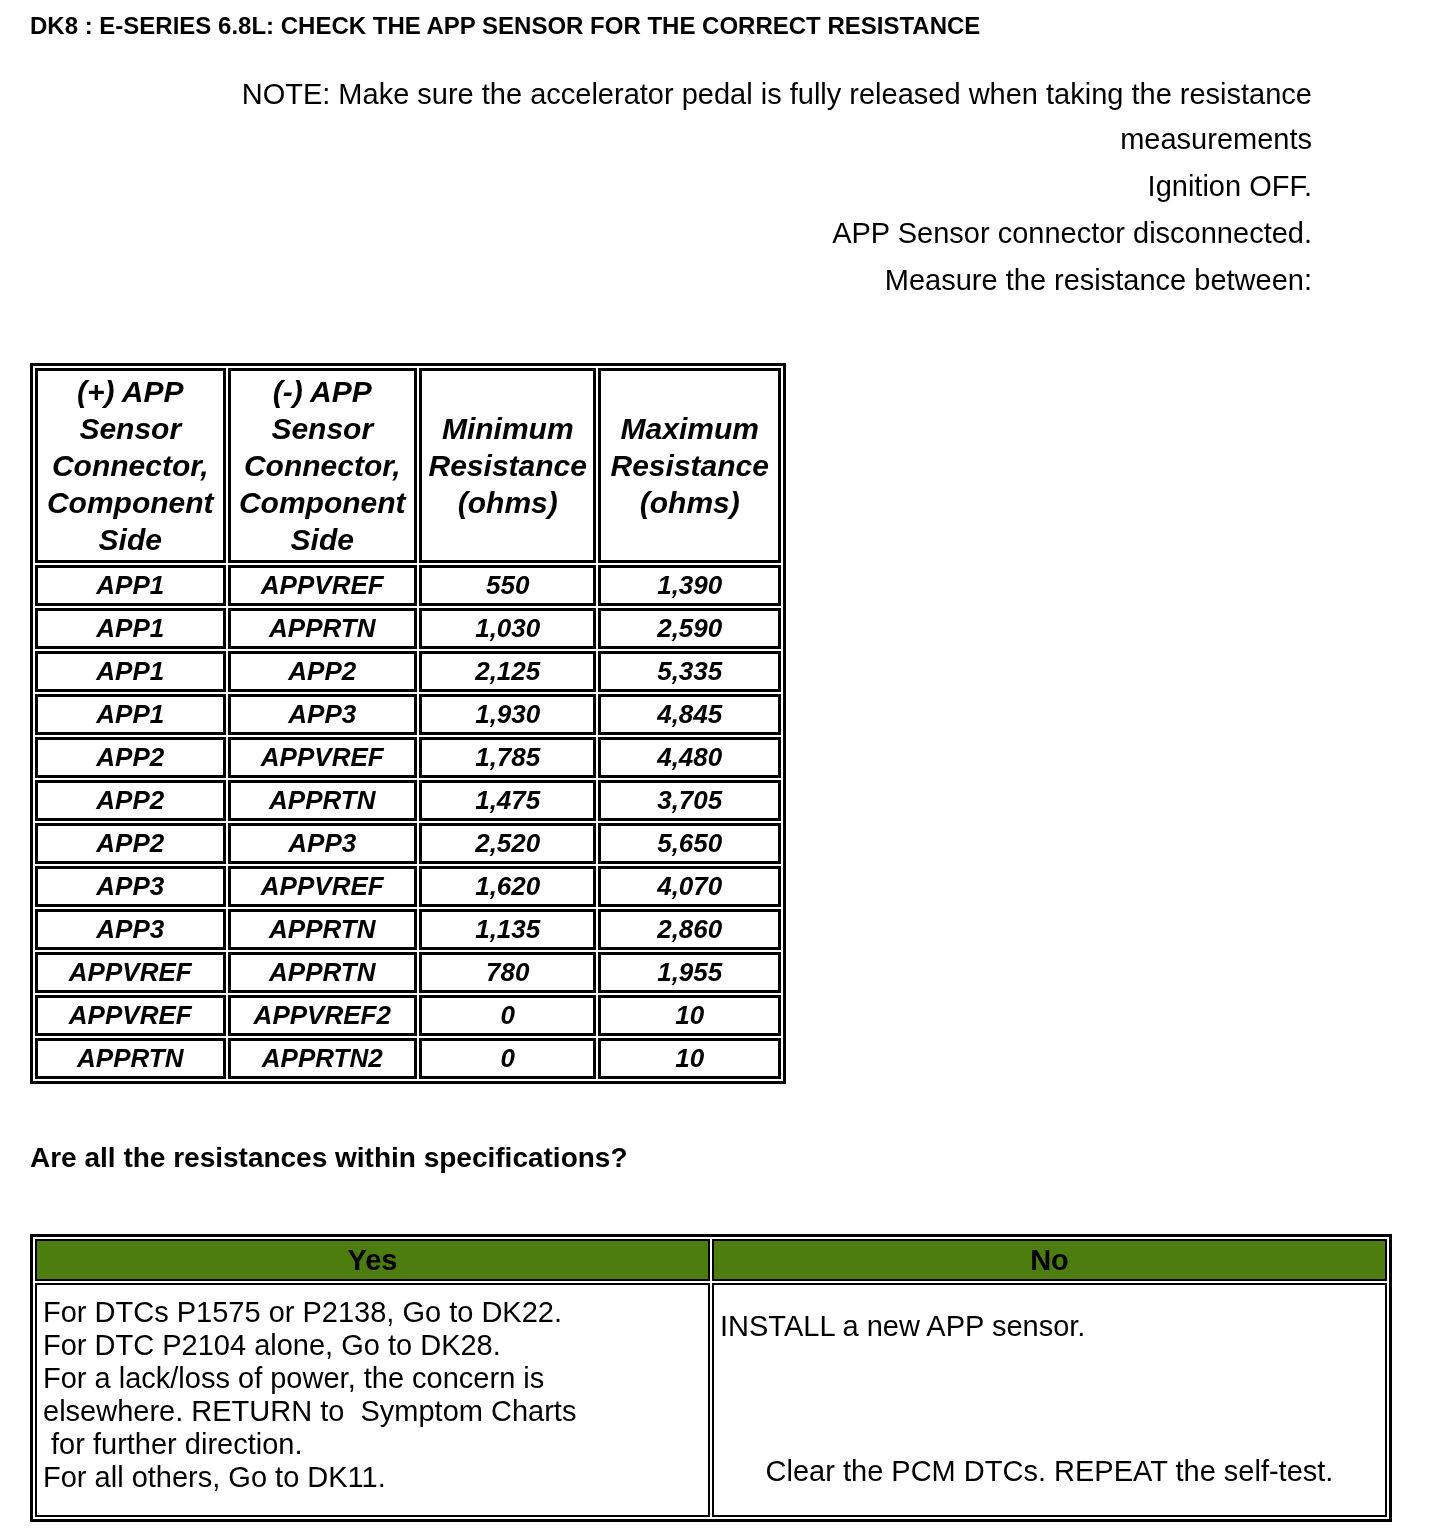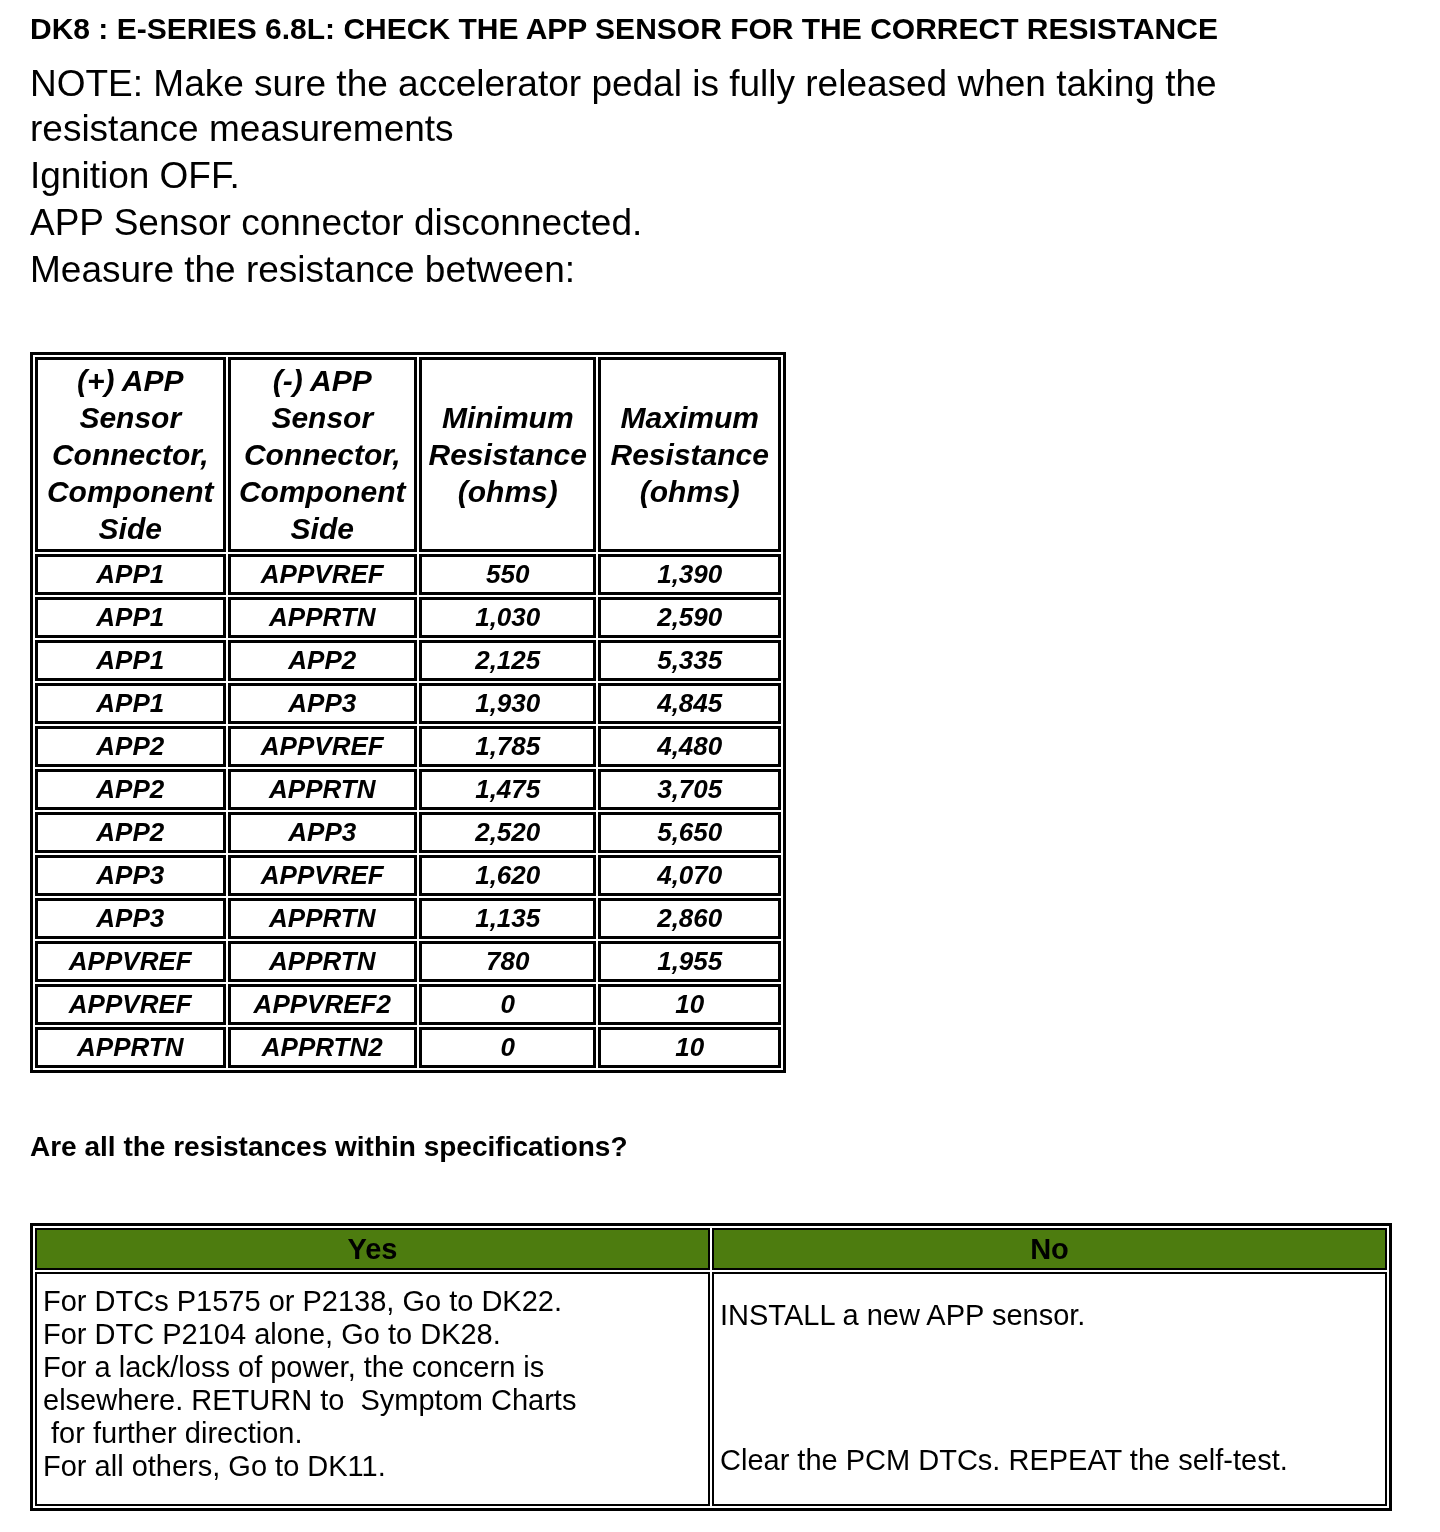--- a/index.html
+++ b/index.html
@@ -8,32 +8,33 @@
     height: 1532px;
     background: #ffffff;
     color: #000000;
     font-family: "Liberation Sans", sans-serif;
     overflow: hidden;
   }
   .page { padding: 12px 30px 0 30px; }
 
   
   .title {
-    font-size: 30px;
-    font-weight: bold;
-    margin: 0 0 15px 0;
+    font-size: 24px;
+    font-weight: bold;
+    margin: 0 0 32px 0;
     letter-spacing: 0px;
   }
 
   
   p.intro {
-    font-size: 37px;
+    font-size: 29px;
     line-height: 45px;
-    margin: 0 0 2px 0;
+    margin: 0 0 2px 12px;
     max-width: 1270px;
+    text-align: right;
   }
 
   
   .spec-wrap {
     display: inline-block;
     border: 3px solid #000;
     margin-top: 58px;
     background: #fff;
   }
   table.spec {
@@ -101,21 +102,21 @@
     border: 2px solid #000;
     font-size: 29px;
     line-height: 33px;
     vertical-align: top;
     padding: 11px 6px;
     background: #fff;
   }
   td.yes-cell div { white-space: pre-wrap; }
   td.yes-cell { height: 208px; }
   .no-first  { margin-top: 14px; }
-  .no-second { margin-top: 112px; }
+  .no-second { margin-top: 112px; text-align: center; }
 </style>
 </head>
 <body>
 
 <div class="page">
 
   <div class="title">DK8 : E-SERIES 6.8L: CHECK THE APP SENSOR FOR THE CORRECT RESISTANCE</div>
 
   <p class="intro">NOTE: Make sure the accelerator pedal is fully released when taking the resistance measurements</p>
   <p class="intro">Ignition OFF.</p>

